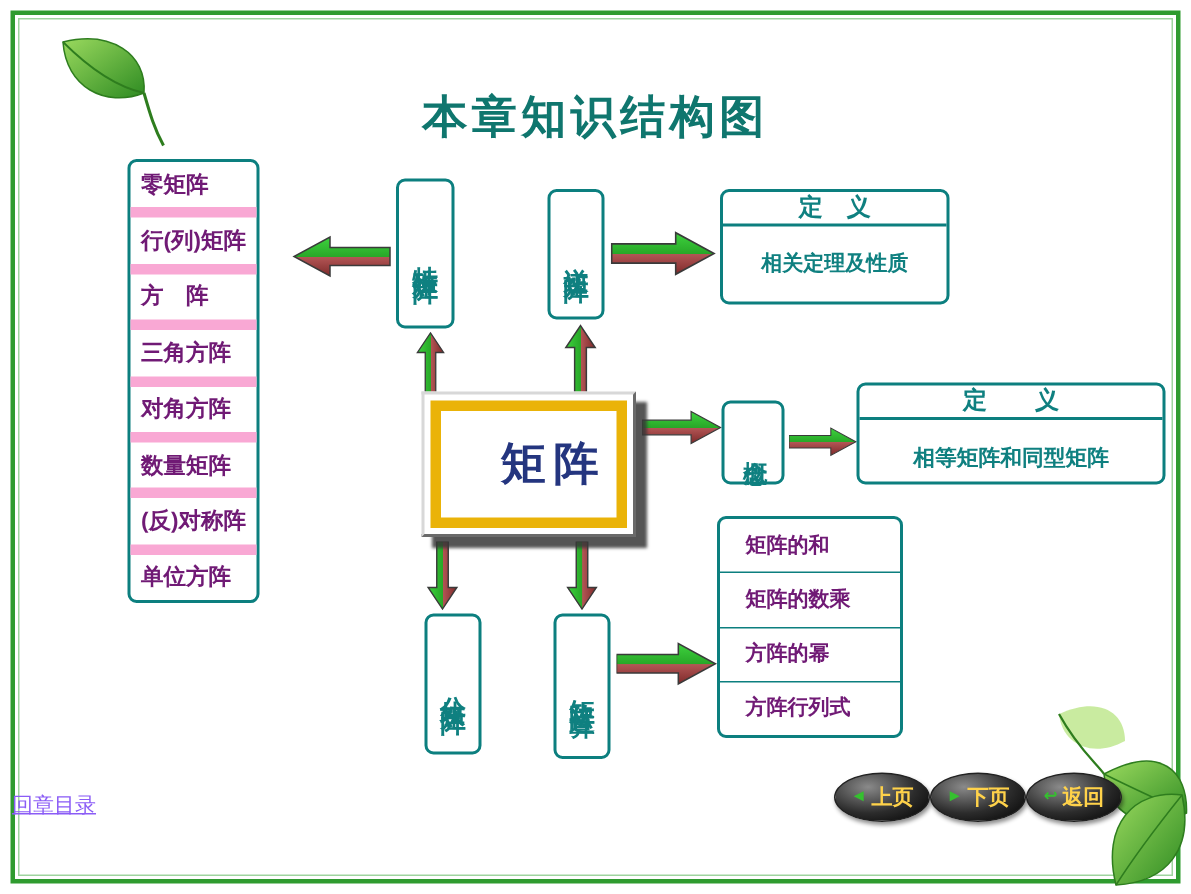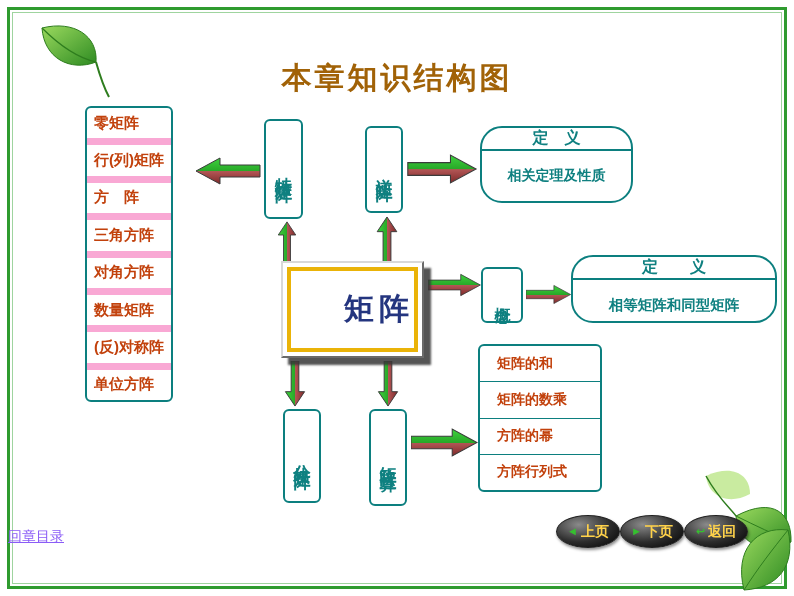--- a/index.html
+++ b/index.html
@@ -1,38 +1,38 @@
 <!DOCTYPE html>
 <html><head>
 <meta charset="utf-8">
 <style>
   html,body{margin:0;padding:0;background:#fff;}
   .page{position:relative;width:794px;height:596px;background:#fff;overflow:hidden;
         font-family:"Liberation Sans","DejaVu Sans",sans-serif;}
   .frame{position:absolute;inset:7px;border:3px solid #2f9b2f;pointer-events:none;z-index:1;}
   .frame::after{content:"";position:absolute;inset:2px;border:1px solid #9fd49f;}
   .abs{position:absolute;}
-  .title{width:100%;text-align:center;color:#a16207;font-size:30px;font-weight:bold;letter-spacing:3px;z-index:3;}
+  .title{width:100%;text-align:center;color:#0f766e;font-size:30px;font-weight:bold;letter-spacing:3px;z-index:3;}
   
   .tbox{background:#fff;border:2px solid #0c7f7f;border-radius:6px;color:#0f8080;font-weight:bold;z-index:3;box-sizing:border-box;}
   .list{display:flex;flex-direction:column;}
-  .list-row{flex:1;display:flex;align-items:center;padding-left:7px;font-size:15px;color:#c2410c;}
+  .list-row{flex:1;display:flex;align-items:center;padding-left:7px;font-size:15px;color:#701a75;}
   .list-row + .list-row{border-top:7px solid #f9a8d4;}
   .list.small .list-row{font-size:14px;padding-left:17px;}
   .list.small .list-row + .list-row{border-top:1.5px solid #0c7f7f;}
   .vbox{writing-mode:vertical-rl;text-orientation:upright;text-align:center;
         font-size:17px;letter-spacing:3px;display:flex;align-items:center;justify-content:center;}
-  .def{display:flex;flex-direction:column;border-radius:22px;}
+  .def{display:flex;flex-direction:column;}
   .def-header{height:32px;display:flex;align-items:center;justify-content:center;
               font-size:16px;border-bottom:2px solid #0c7f7f;}
   .def-body{flex:1;display:flex;align-items:center;justify-content:center;font-size:14px;padding:16px 4px;text-align:center;}
   
   .center3d{background:#fff;border:2px solid;border-color:#d8d8d8 #6a6a6a #6a6a6a #d8d8d8;
             box-shadow:7px 7px 2px rgba(55,55,55,0.85);z-index:3;box-sizing:border-box;padding:4px;}
-  .center3d-inner{width:100%;height:100%;border:4px solid #eab308;display:flex;align-items:center;justify-content:flex-end;box-sizing:border-box;}
+  .center3d-inner{width:100%;height:100%;border:7px solid #eab308;display:flex;align-items:center;justify-content:flex-start;box-sizing:border-box;padding-left:40px;}
   .center-label{color:#24357f;font-size:30px;font-weight:bold;letter-spacing:5px;}
   .arrow{z-index:2;}
   .arrow svg{display:block;width:100%;height:100%;}
   
   .back-link{color:#8b5cf6;font-size:14px;text-decoration:underline;z-index:4;cursor:pointer;}
   .nav-btn{width:62px;height:31px;border-radius:50%;
            background:radial-gradient(ellipse at 35% 28%,#8a8a8a 0%,#2c2c2c 55%,#000 100%);
            border:1px solid #222;box-shadow:1px 2px 3px rgba(0,0,0,0.45);
            color:#ffd24a;font-size:14px;font-weight:bold;
            display:flex;align-items:center;justify-content:center;gap:3px;z-index:5;cursor:pointer;}

